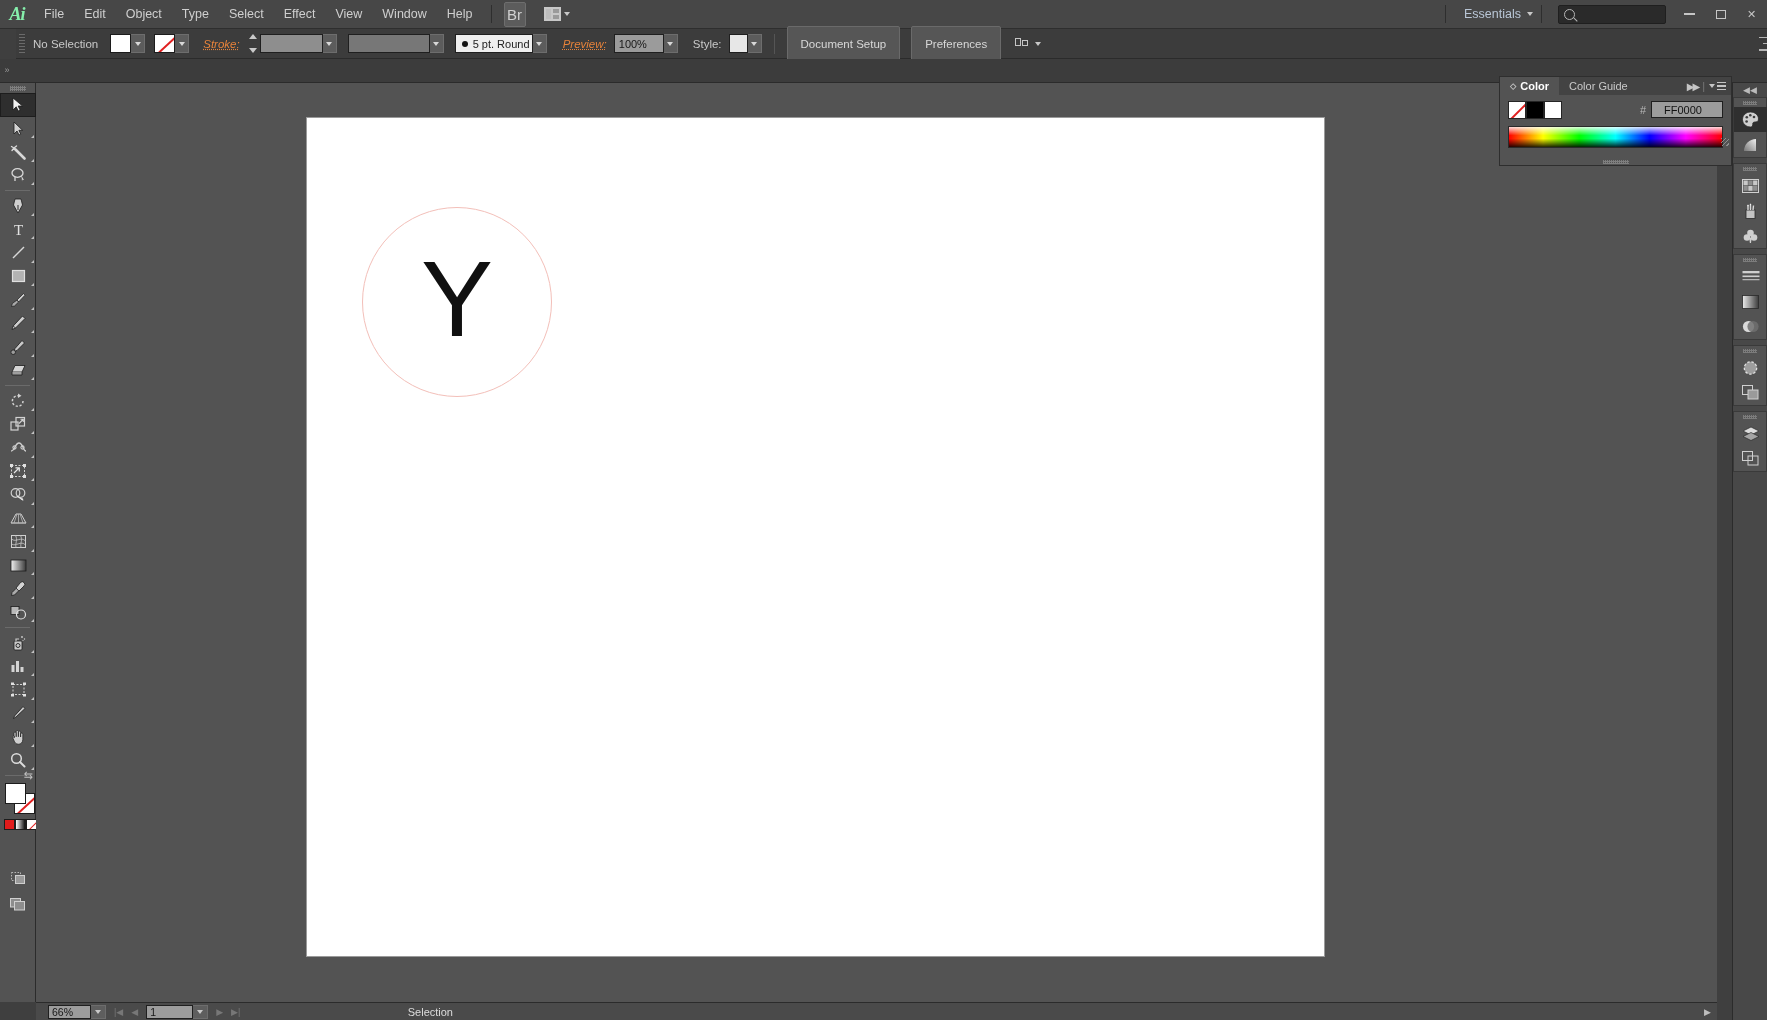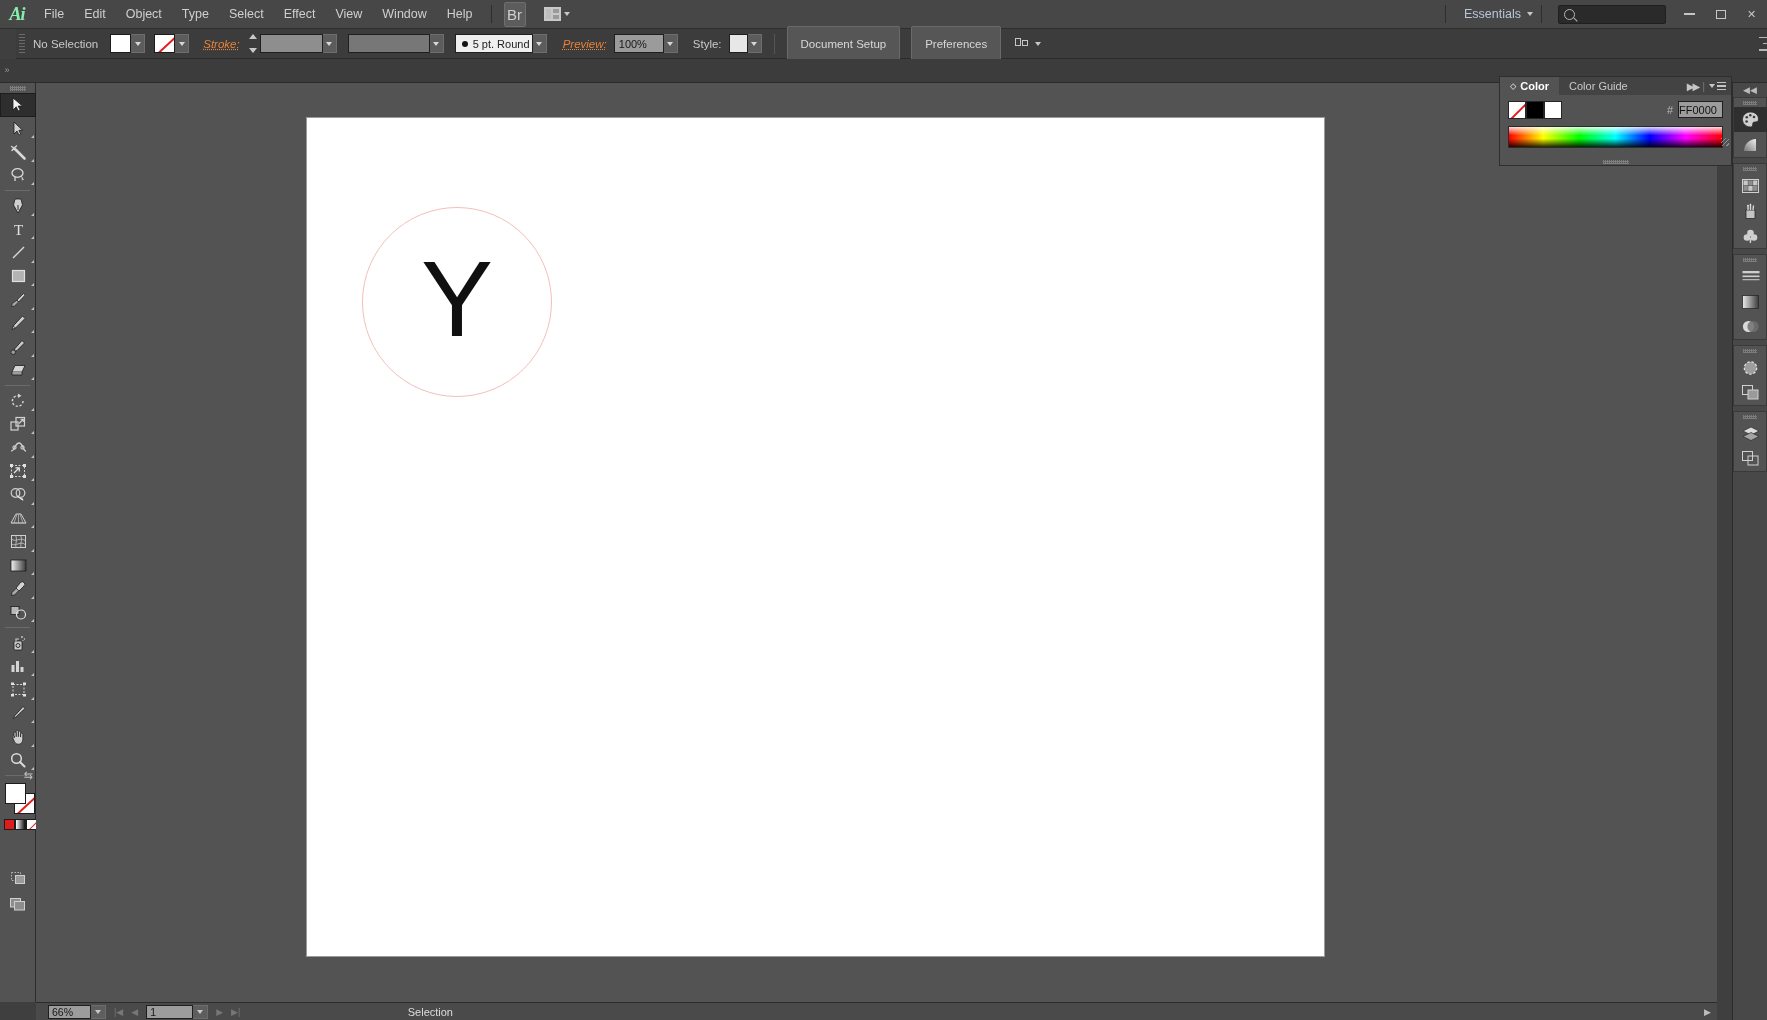--- a/index.html
+++ b/index.html
@@ -243,22 +243,22 @@
   .cp-menu-lines span { width:9px;height:1.3px;background:#c5c5c5; display:block; }
   .cp-body { padding:6px 8px 0 8px; position:relative; }
   .cp-swatches { display:flex; }
   .cp-sw { width:18px;height:18px; border:1px solid #252525; }
   .cp-sw.none { background:#fff; position:relative; overflow:hidden; }
   .cp-sw.none:after { content:'';position:absolute;left:-3px;top:8px;width:26px;height:1.5px;background:#e02020;transform:rotate(-45deg); }
   .cp-sw.black { background:#000; }
   .cp-sw.white { background:#fff; }
   .cp-hex { position:absolute; right:8px; top:6px; display:flex; align-items:center; gap:5px; }
   .cp-hash { color:#b8b8b8; font-size:11px; }
-  .cp-hexfield { width:45px;height:17px;background:#9c9c9c;border:1px solid #1f1f1f;
-    color:#121212;font-size:11px;display:flex;align-items:center;padding-left:0; }
+  .cp-hexfield { width:72px;height:17px;background:#9c9c9c;border:1px solid #1f1f1f;
+    color:#121212;font-size:11px;display:flex;align-items:center;padding-left:12px; }
   .cp-ramp {
     margin-top:7px; height:22px; border:1px solid #2a2a2a;
     background:linear-gradient(90deg,#ff0000 0%,#ffff00 16%,#00ff00 33%,#00ffff 50%,#0000ff 66%,#ff00ff 83%,#ff0000 100%);
     position:relative;
   }
   .cp-ramp:before {
     content:''; position:absolute; inset:0;
     background:linear-gradient(180deg,rgba(255,255,255,.85) 0%,rgba(255,255,255,0) 42%,rgba(0,0,0,0) 58%,rgba(0,0,0,.85) 100%);
   }
   .cp-resize { position:absolute; right:2px; bottom:2px; width:8px;height:8px;

